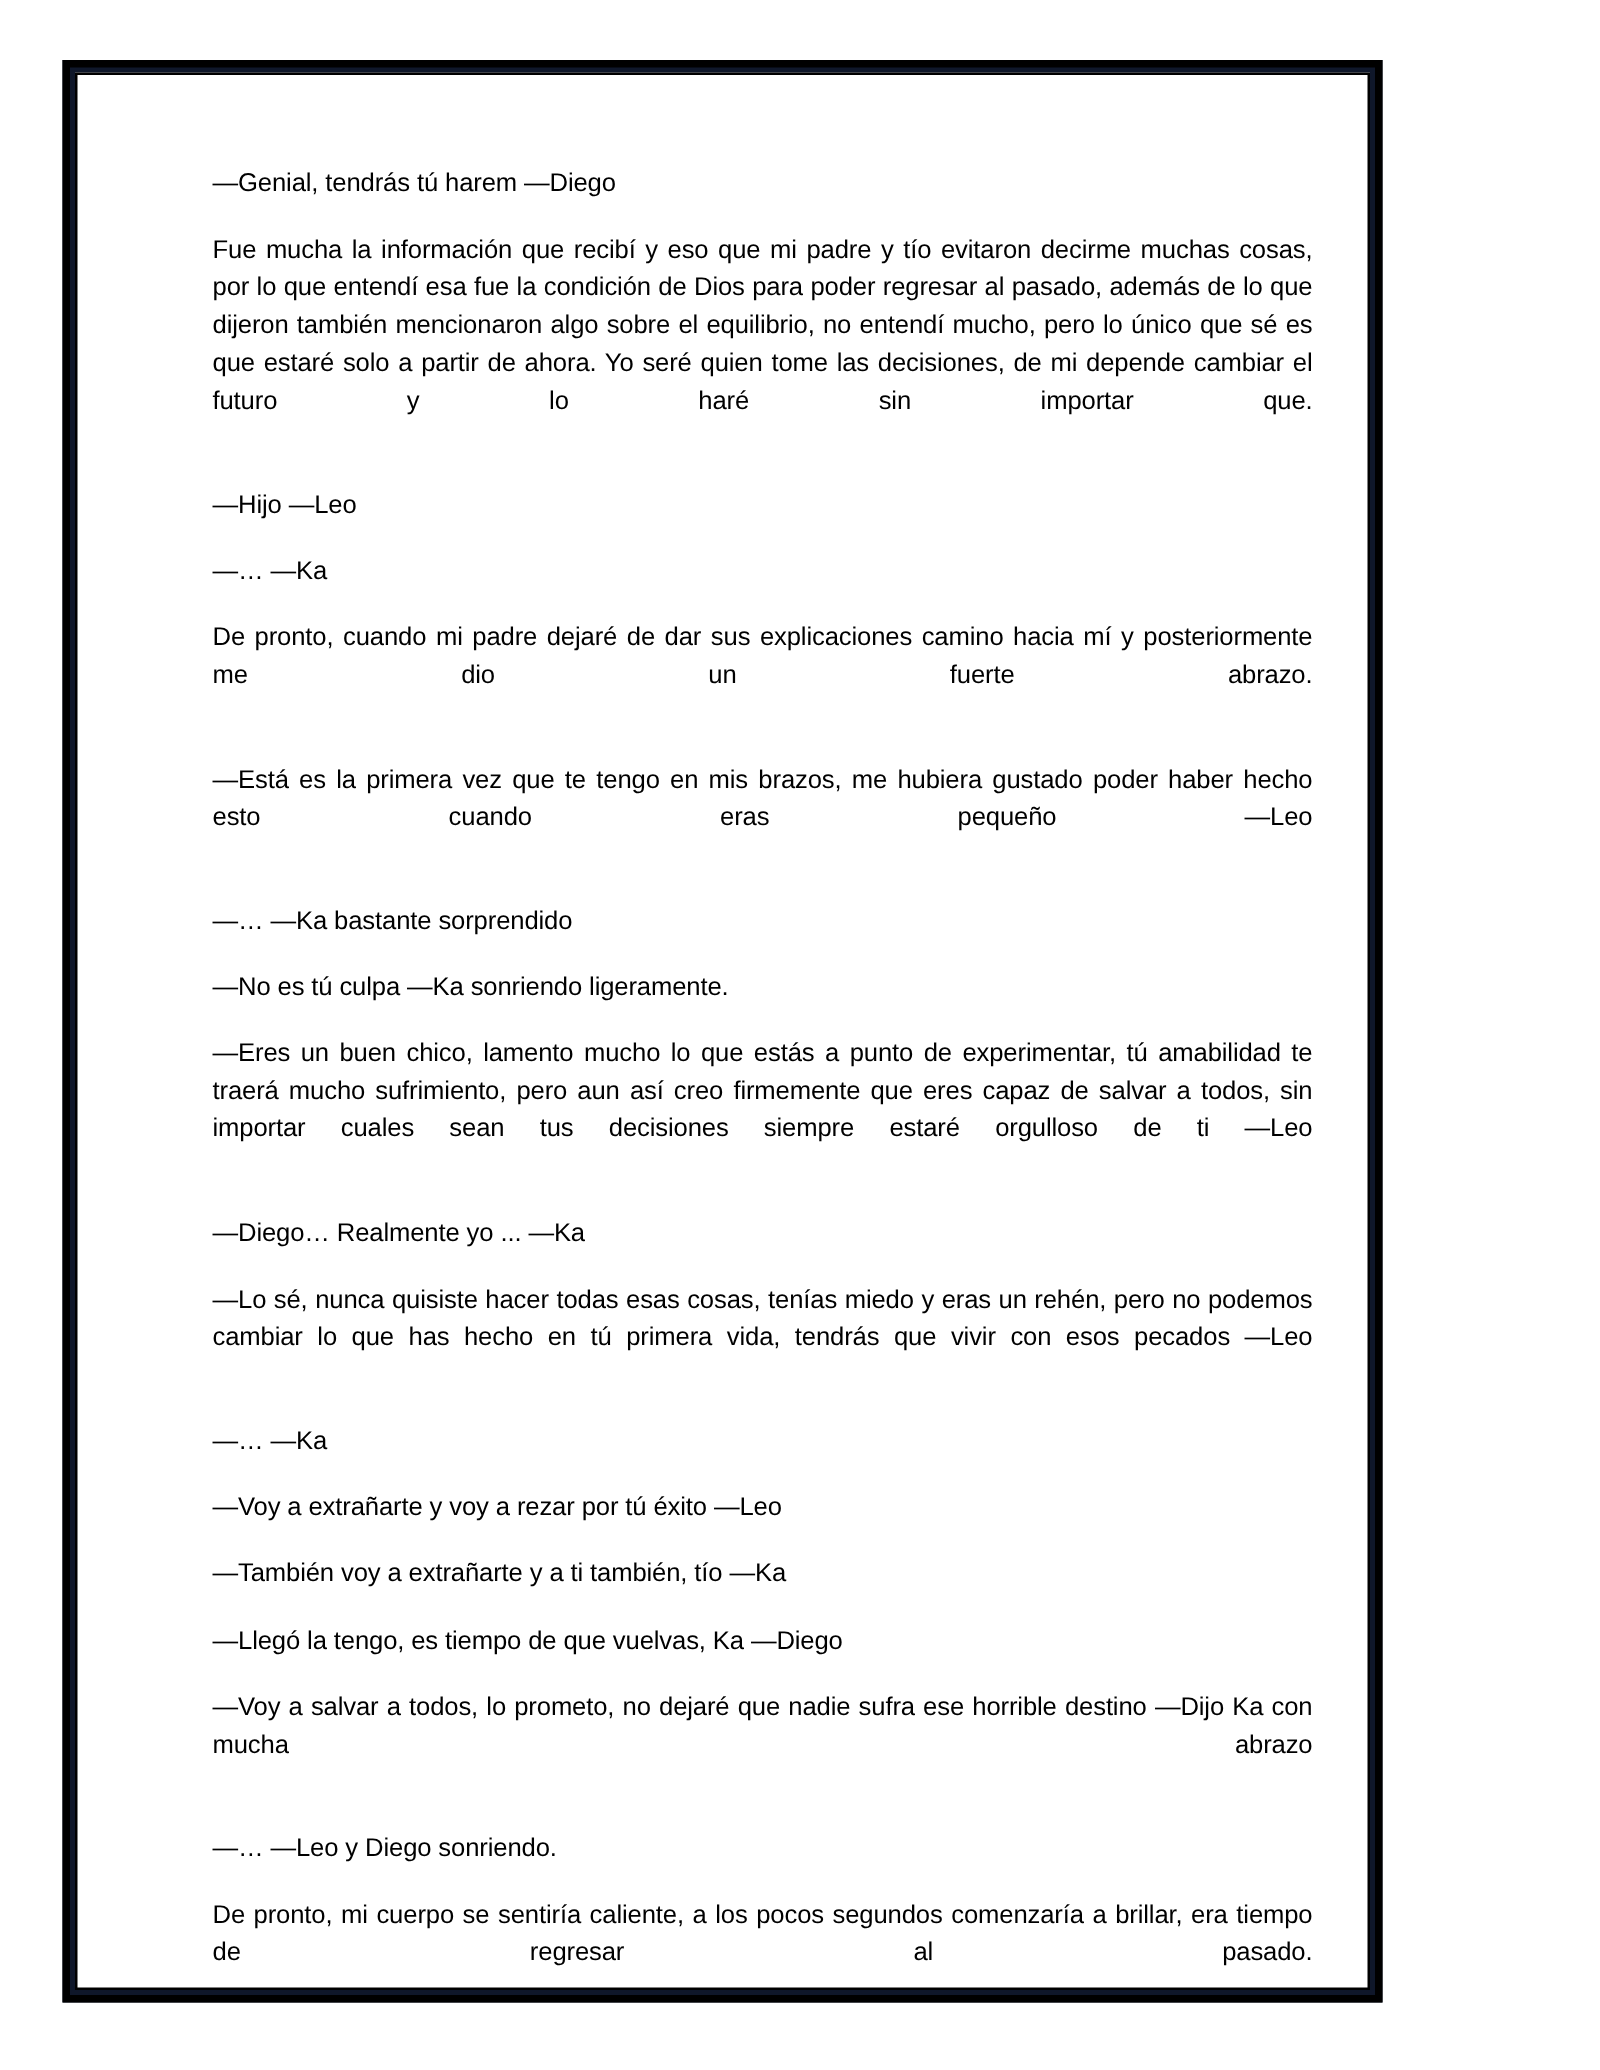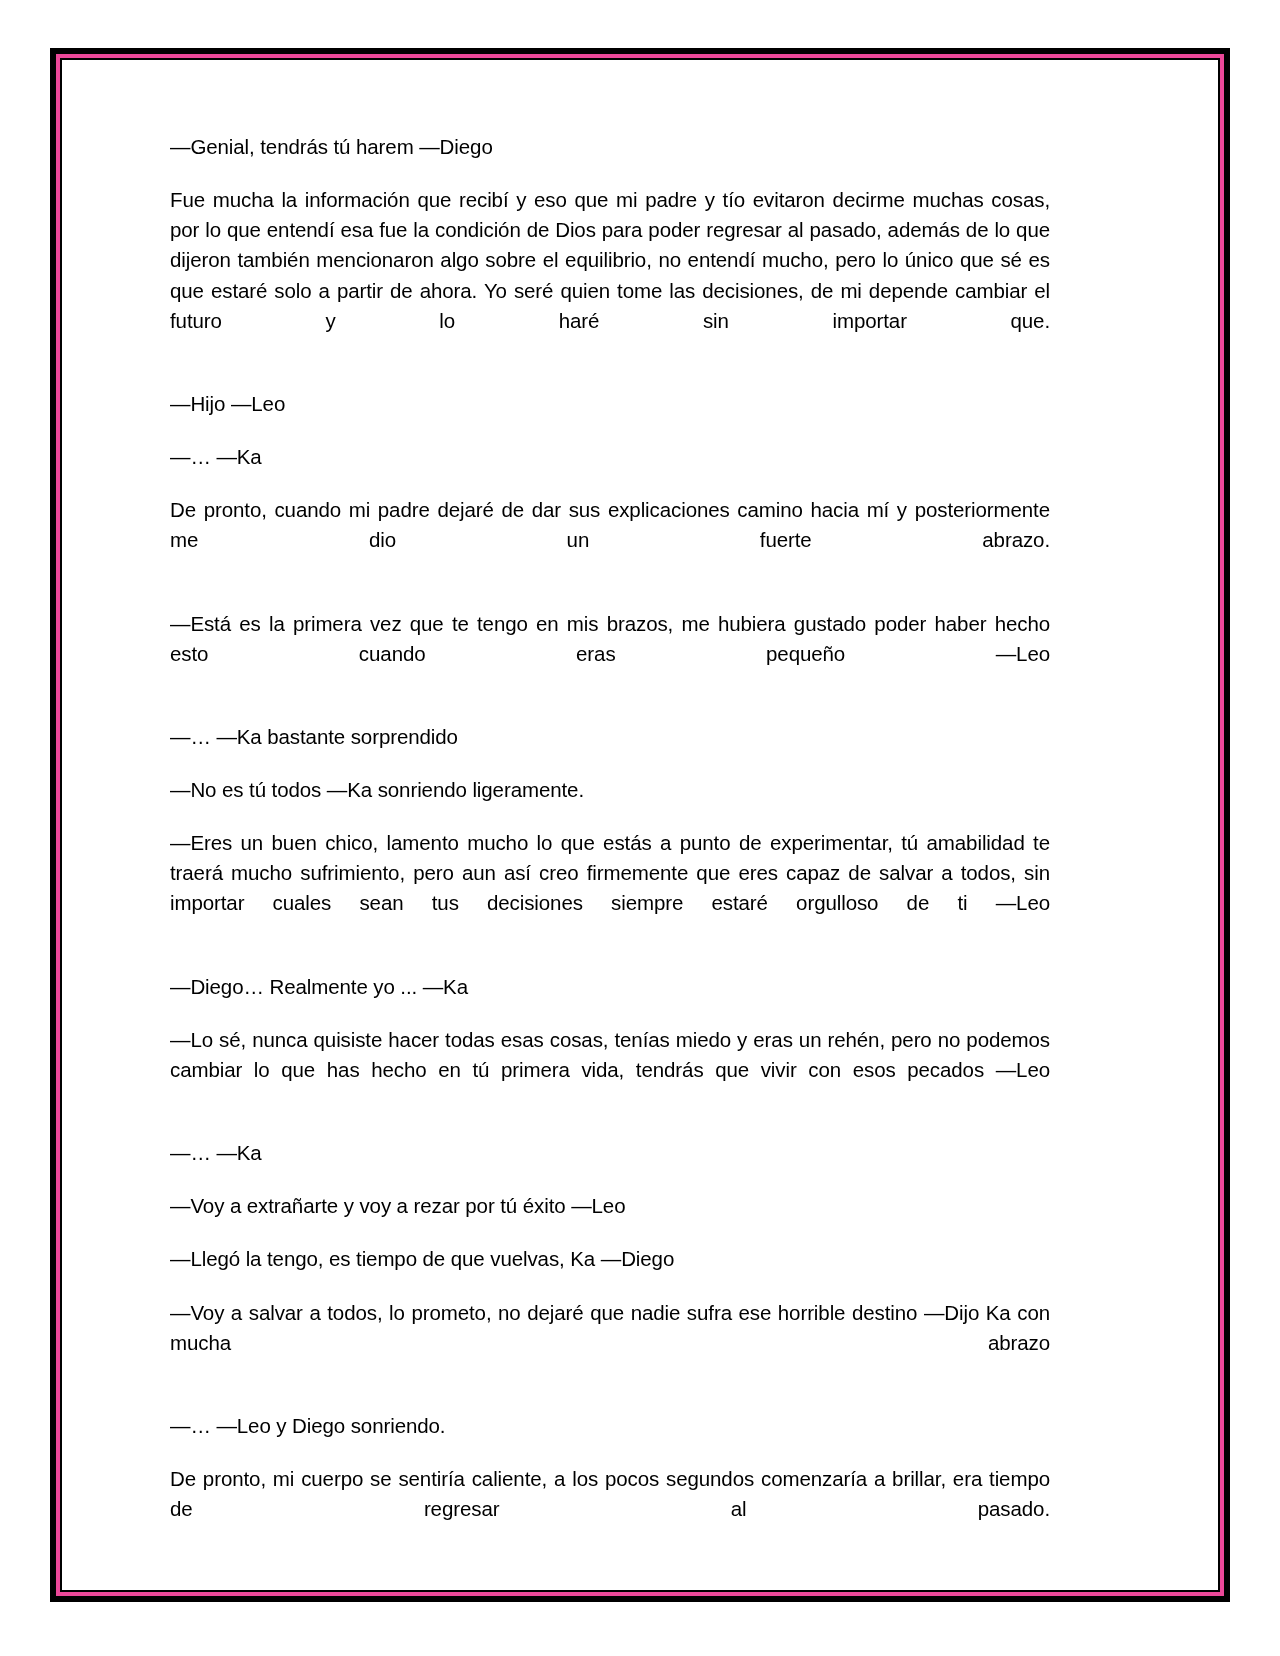--- a/index.html
+++ b/index.html
@@ -14,25 +14,25 @@
     font-family: "Liberation Sans", sans-serif;
     color: #000000;
     overflow: hidden;
   }
 
   
   .page {
     position: absolute;
     left: 50px;
     top: 48px;
-    width: 1180px;
+    width: 1056px;
     height: 1554px;
     box-sizing: border-box;
     border: 6px solid #000000;
-    background: #ec4899;
+    background: #0f172a;
   }
 
   .page-inner {
     position: absolute;
     left: 4px;
     top: 4px;
     right: 4px;
     bottom: 4px;
     box-sizing: border-box;
     border: 2px solid #000000;
@@ -78,26 +78,27 @@
   <div class="page-inner">
     <div class="content">
 
       <p class="para nojust">—Genial, tendrás tú harem —Diego</p>
       <p class="para">Fue mucha la información que recibí y eso que mi padre y tío evitaron decirme muchas cosas, por lo que entendí esa fue la condición de Dios para poder regresar al pasado, además de lo que dijeron también mencionaron algo sobre el equilibrio, no entendí mucho, pero lo único que sé es que estaré solo a partir de ahora. Yo seré quien tome las decisiones, de mi depende cambiar el futuro y lo haré sin importar que.</p>
       <p class="para nojust">—Hijo —Leo</p>
       <p class="para nojust">—… —Ka</p>
       <p class="para">De pronto, cuando mi padre dejaré de dar sus explicaciones camino hacia mí y posteriormente me dio un fuerte abrazo.</p>
       <p class="para">—Está es la primera vez que te tengo en mis brazos, me hubiera gustado poder haber hecho esto cuando eras pequeño —Leo</p>
       <p class="para nojust">—… —Ka bastante sorprendido</p>
-      <p class="para nojust">—No es tú todos —Ka sonriendo ligeramente.</p>
+      <p class="para nojust">—No es tú culpa —Ka sonriendo ligeramente.</p>
       <p class="para">—Eres un buen chico, lamento mucho lo que estás a punto de experimentar, tú amabilidad te traerá mucho sufrimiento, pero aun así creo firmemente que eres capaz de salvar a todos, sin importar cuales sean tus decisiones siempre estaré orgulloso de ti —Leo</p>
       <p class="para nojust">—Diego… Realmente yo ... —Ka</p>
       <p class="para">—Lo sé, nunca quisiste hacer todas esas cosas, tenías miedo y eras un rehén, pero no podemos cambiar lo que has hecho en tú primera vida, tendrás que vivir con esos pecados —Leo</p>
       <p class="para nojust">—… —Ka</p>
       <p class="para nojust">—Voy a extrañarte y voy a rezar por tú éxito —Leo</p>
+      <p class="para nojust">—También voy a extrañarte y a ti también, tío —Ka</p>
       <p class="para nojust">—Llegó la tengo, es tiempo de que vuelvas, Ka —Diego</p>
       <p class="para">—Voy a salvar a todos, lo prometo, no dejaré que nadie sufra ese horrible destino —Dijo Ka con mucha abrazo</p>
       <p class="para nojust">—… —Leo y Diego sonriendo.</p>
       <p class="para">De pronto, mi cuerpo se sentiría caliente, a los pocos segundos comenzaría a brillar, era tiempo de regresar al pasado.</p>
 
     </div>
   </div>
 </div>
 
 </body></html>

